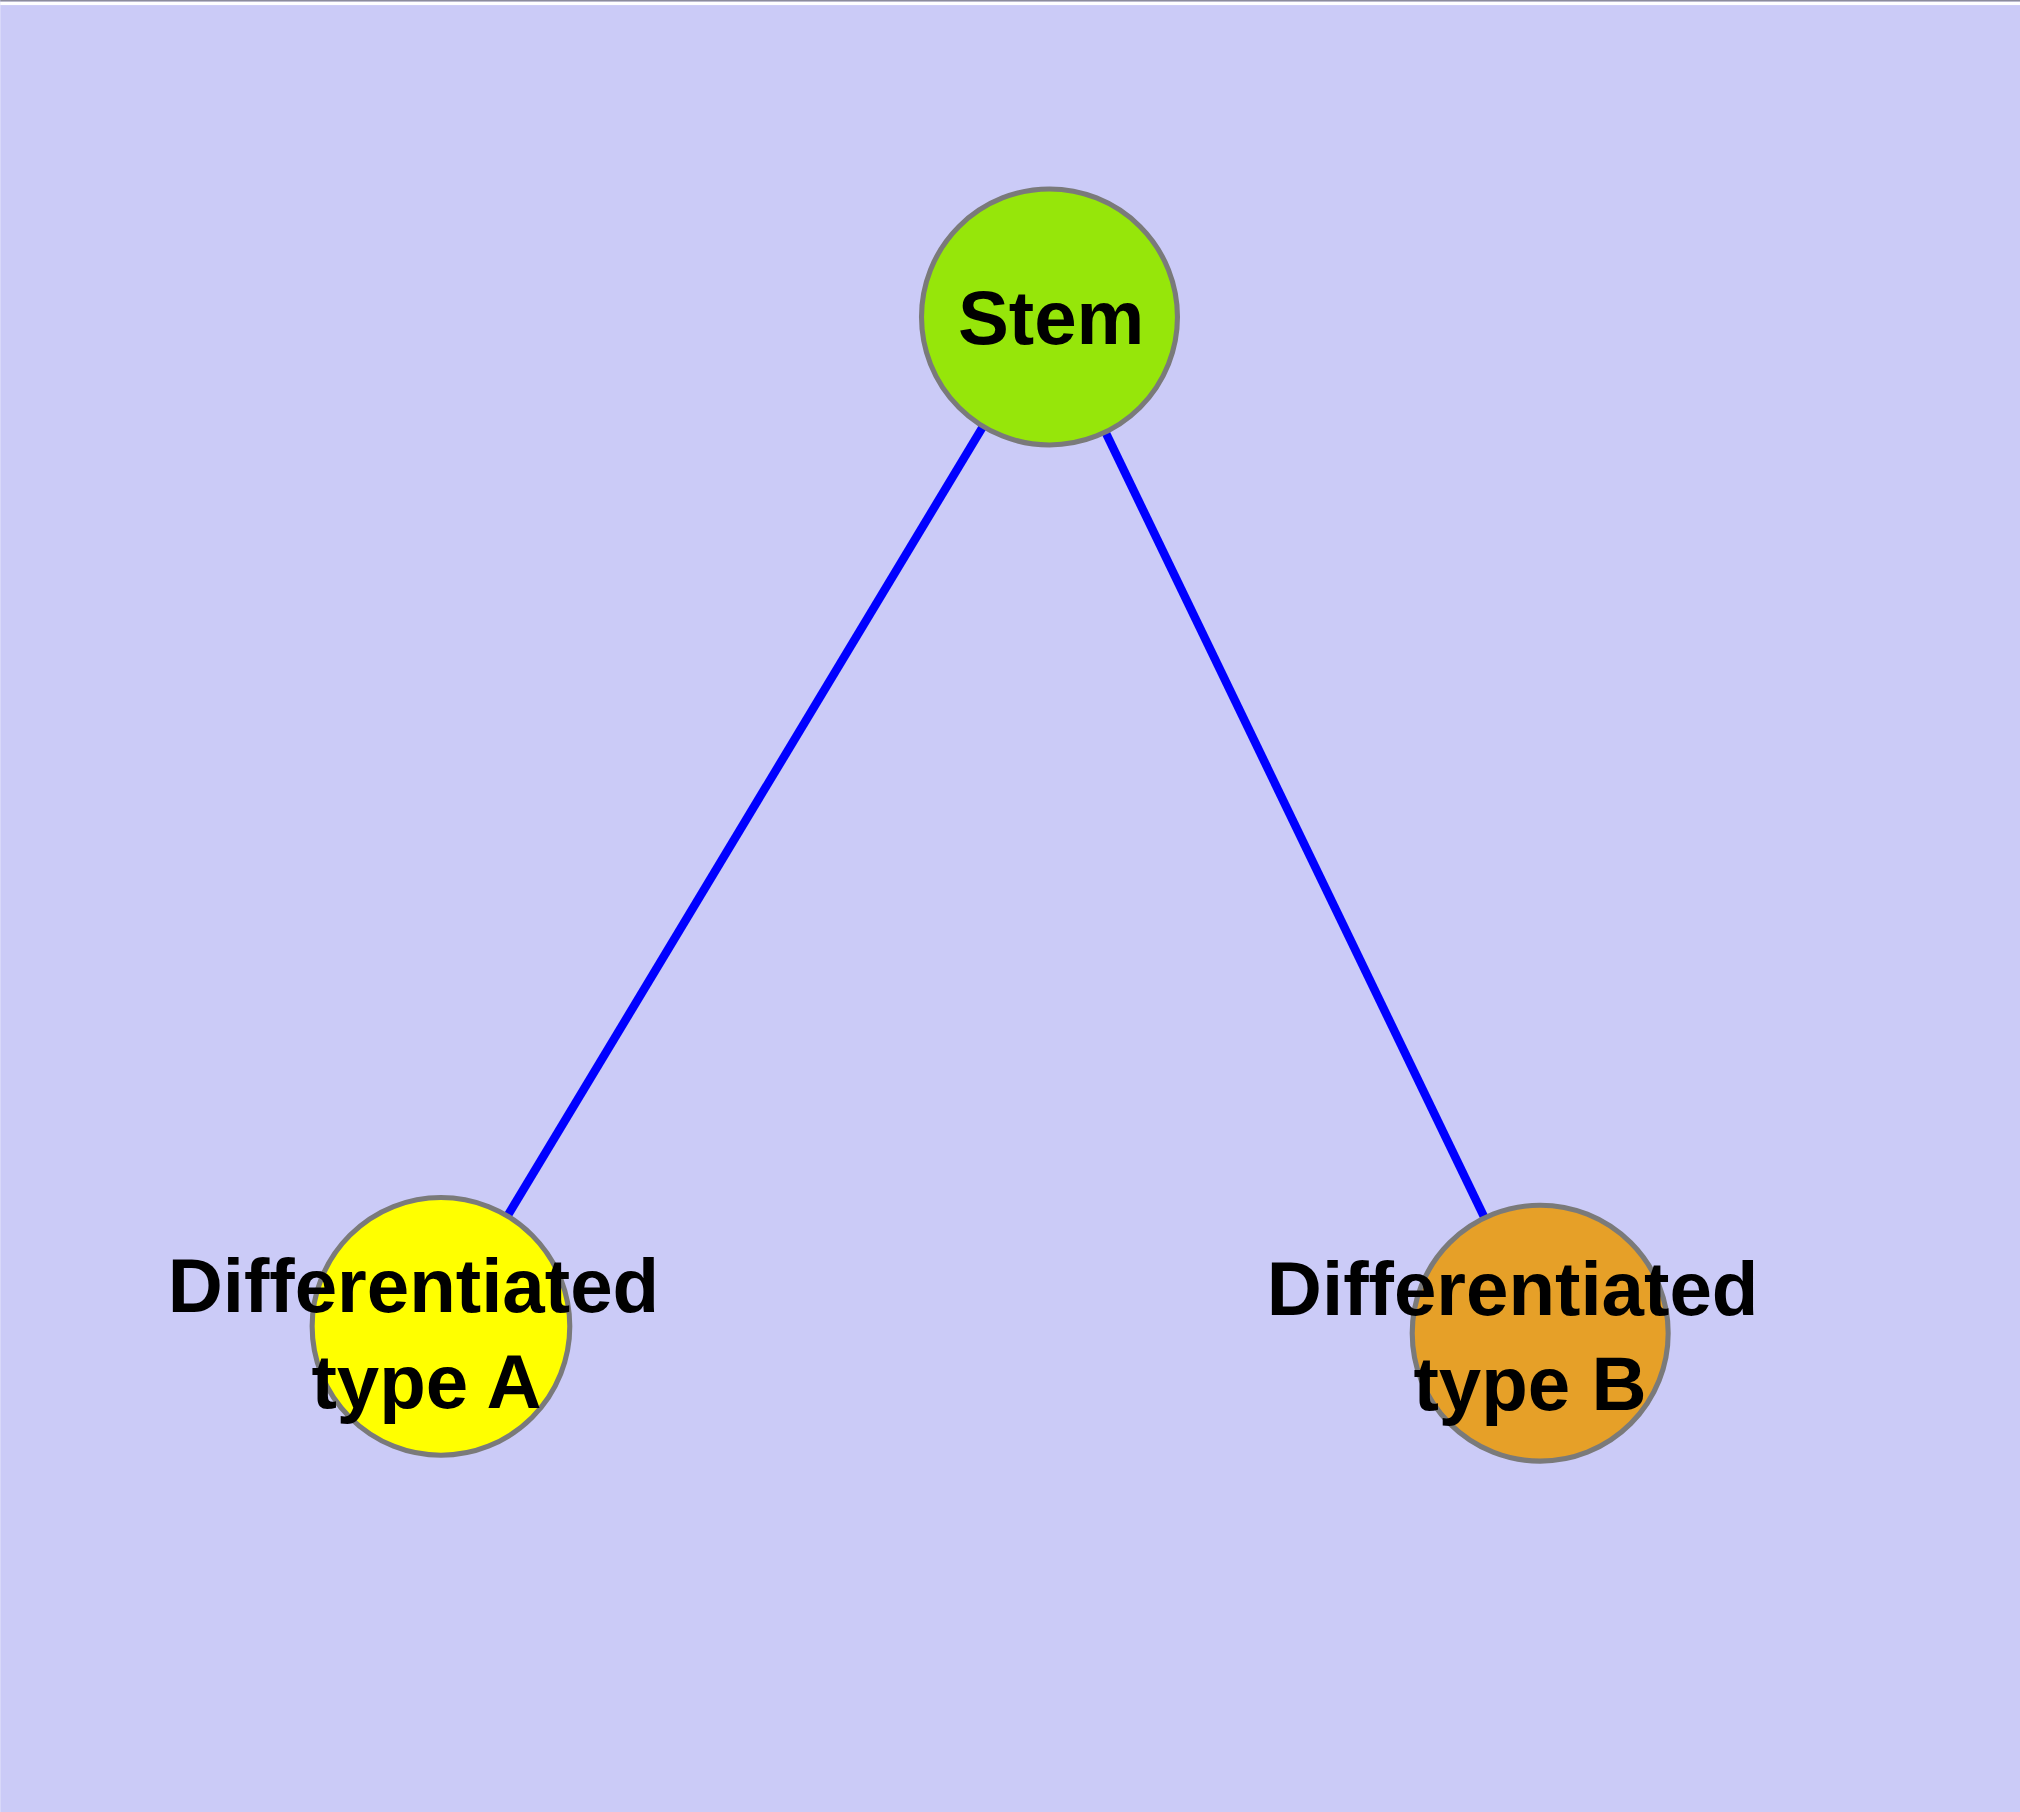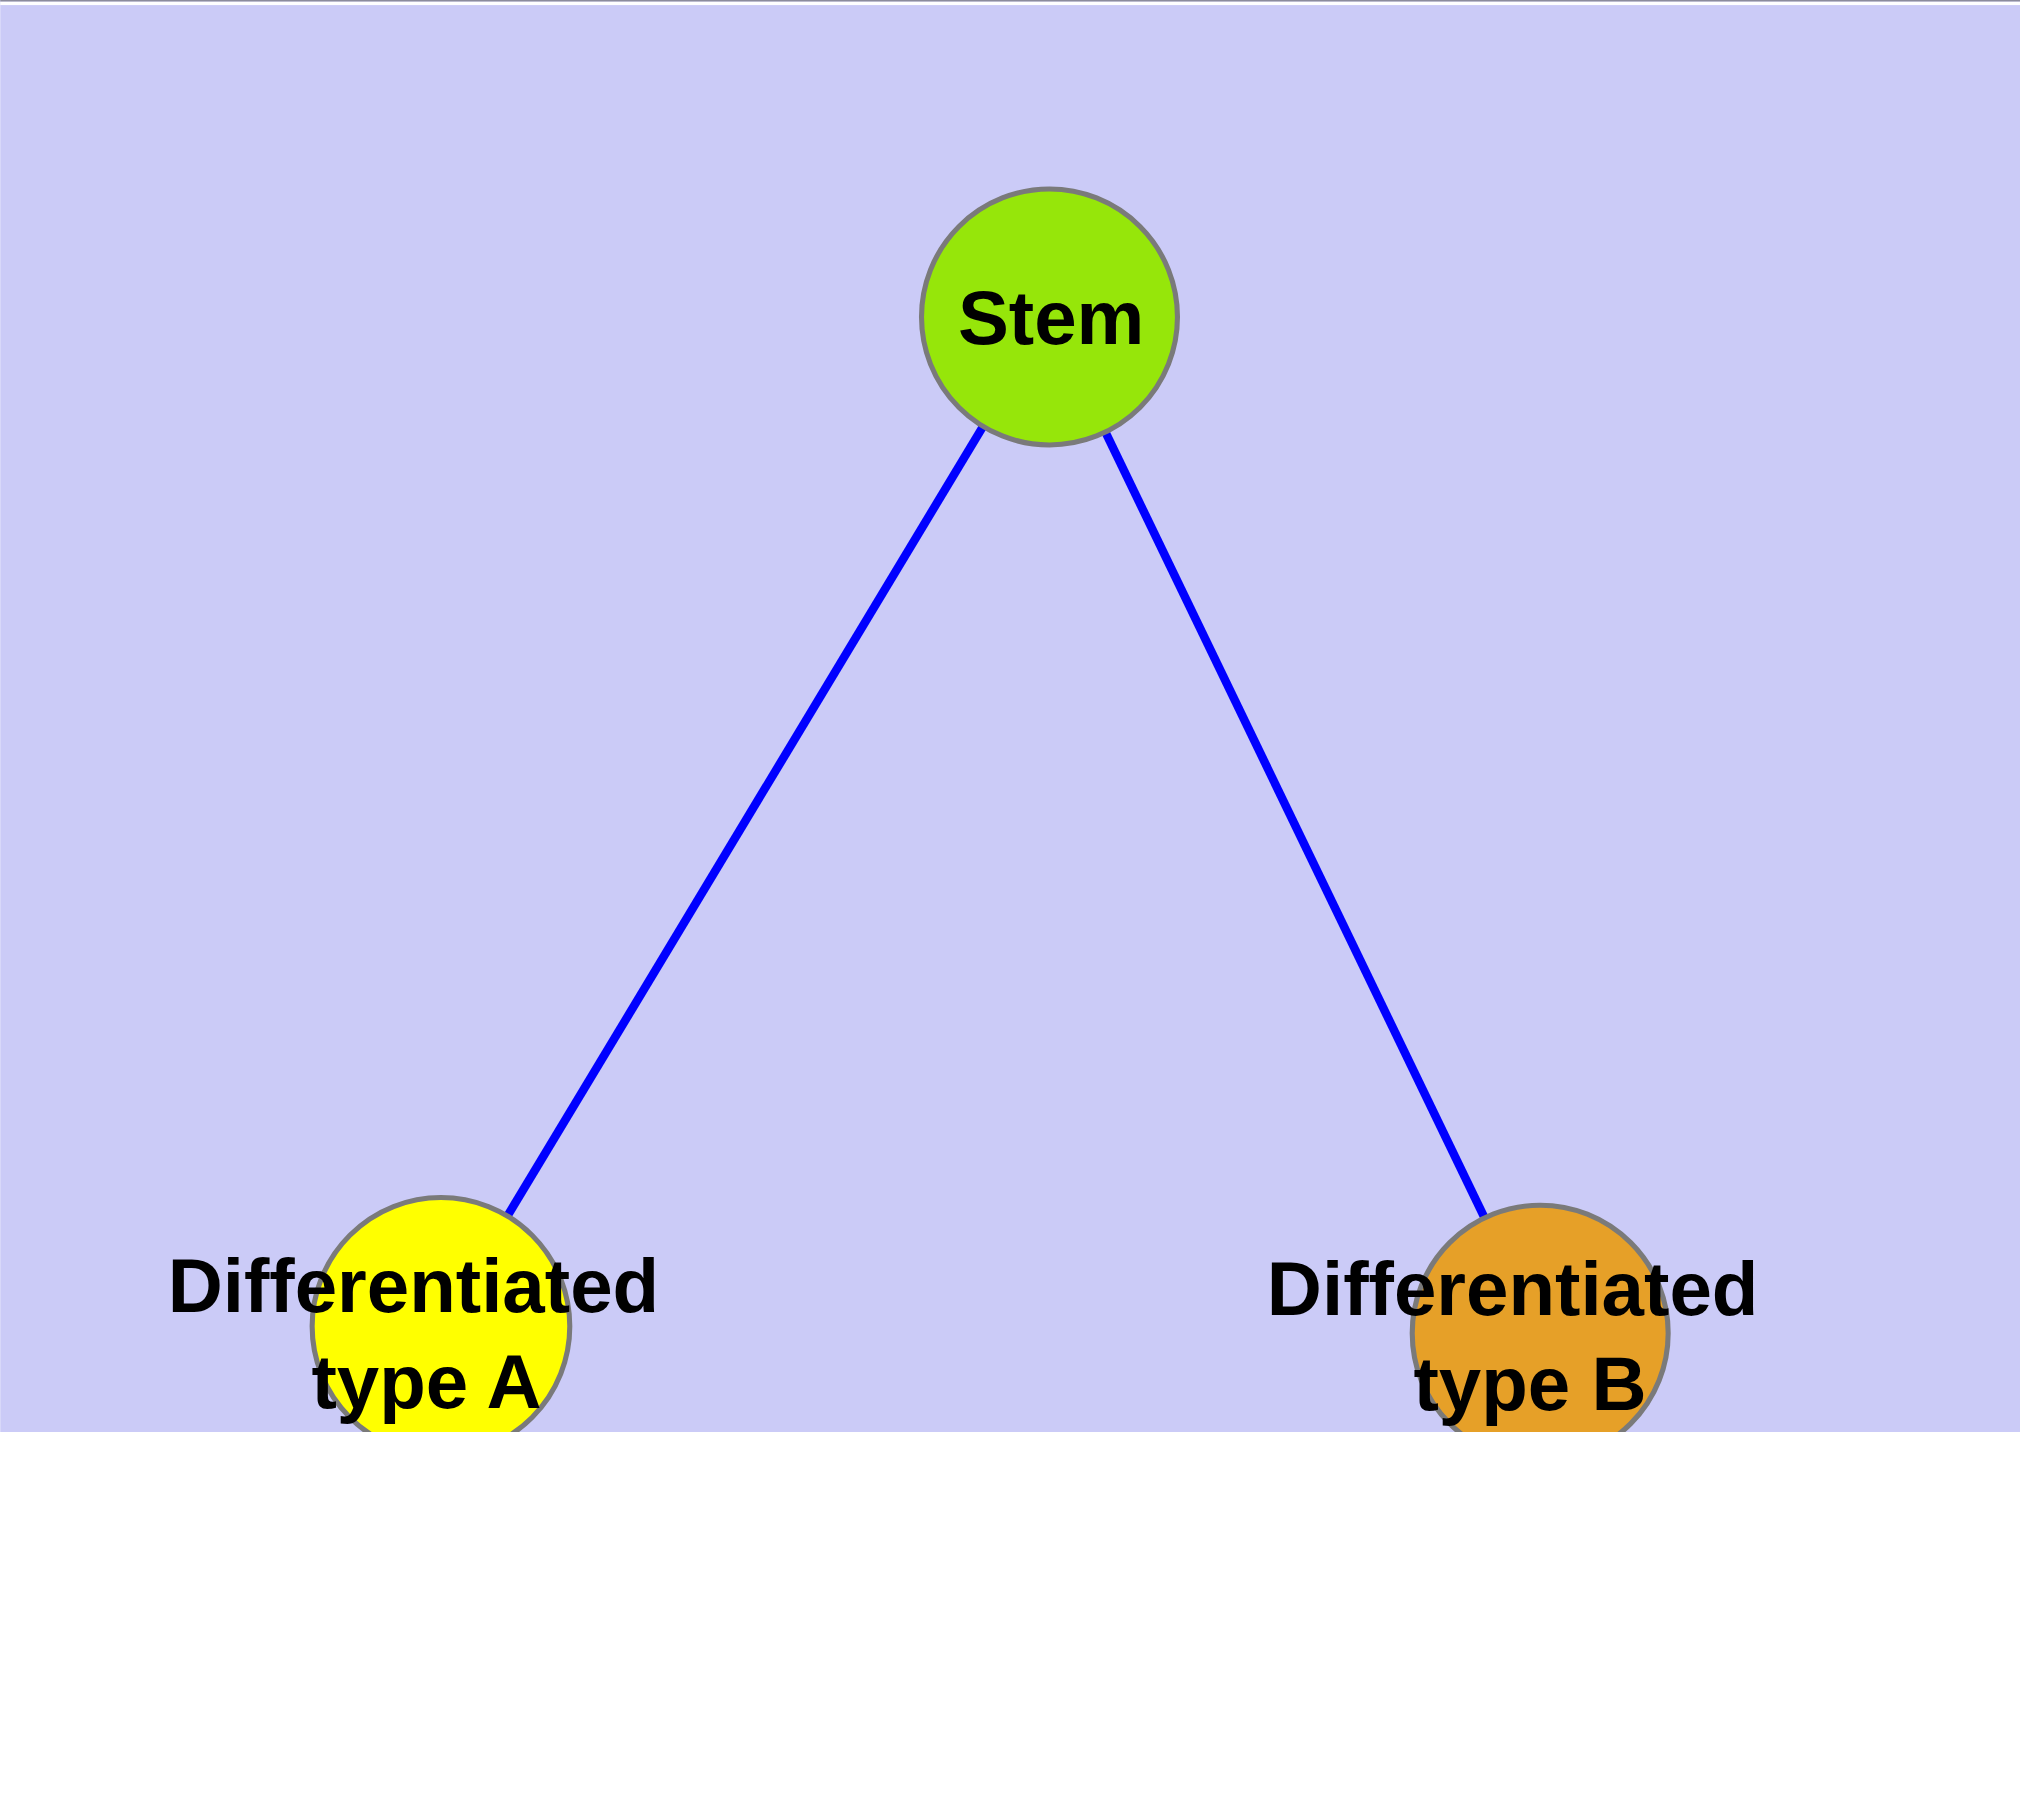--- a/index.html
+++ b/index.html
@@ -3,21 +3,21 @@
 <meta charset="utf-8">
 <style>
   html, body {
     margin: 0;
     padding: 0;
     background: #ffffff;
   }
   .screen {
     position: relative;
     width: 2021px;
-    height: 1432px;
+    height: 1812px;
     overflow: hidden;
     font-family: "Liberation Sans", sans-serif;
   }
   .graph-svg {
     position: absolute;
     top: 0;
     left: 0;
     display: block;
   }
   .node-label {

